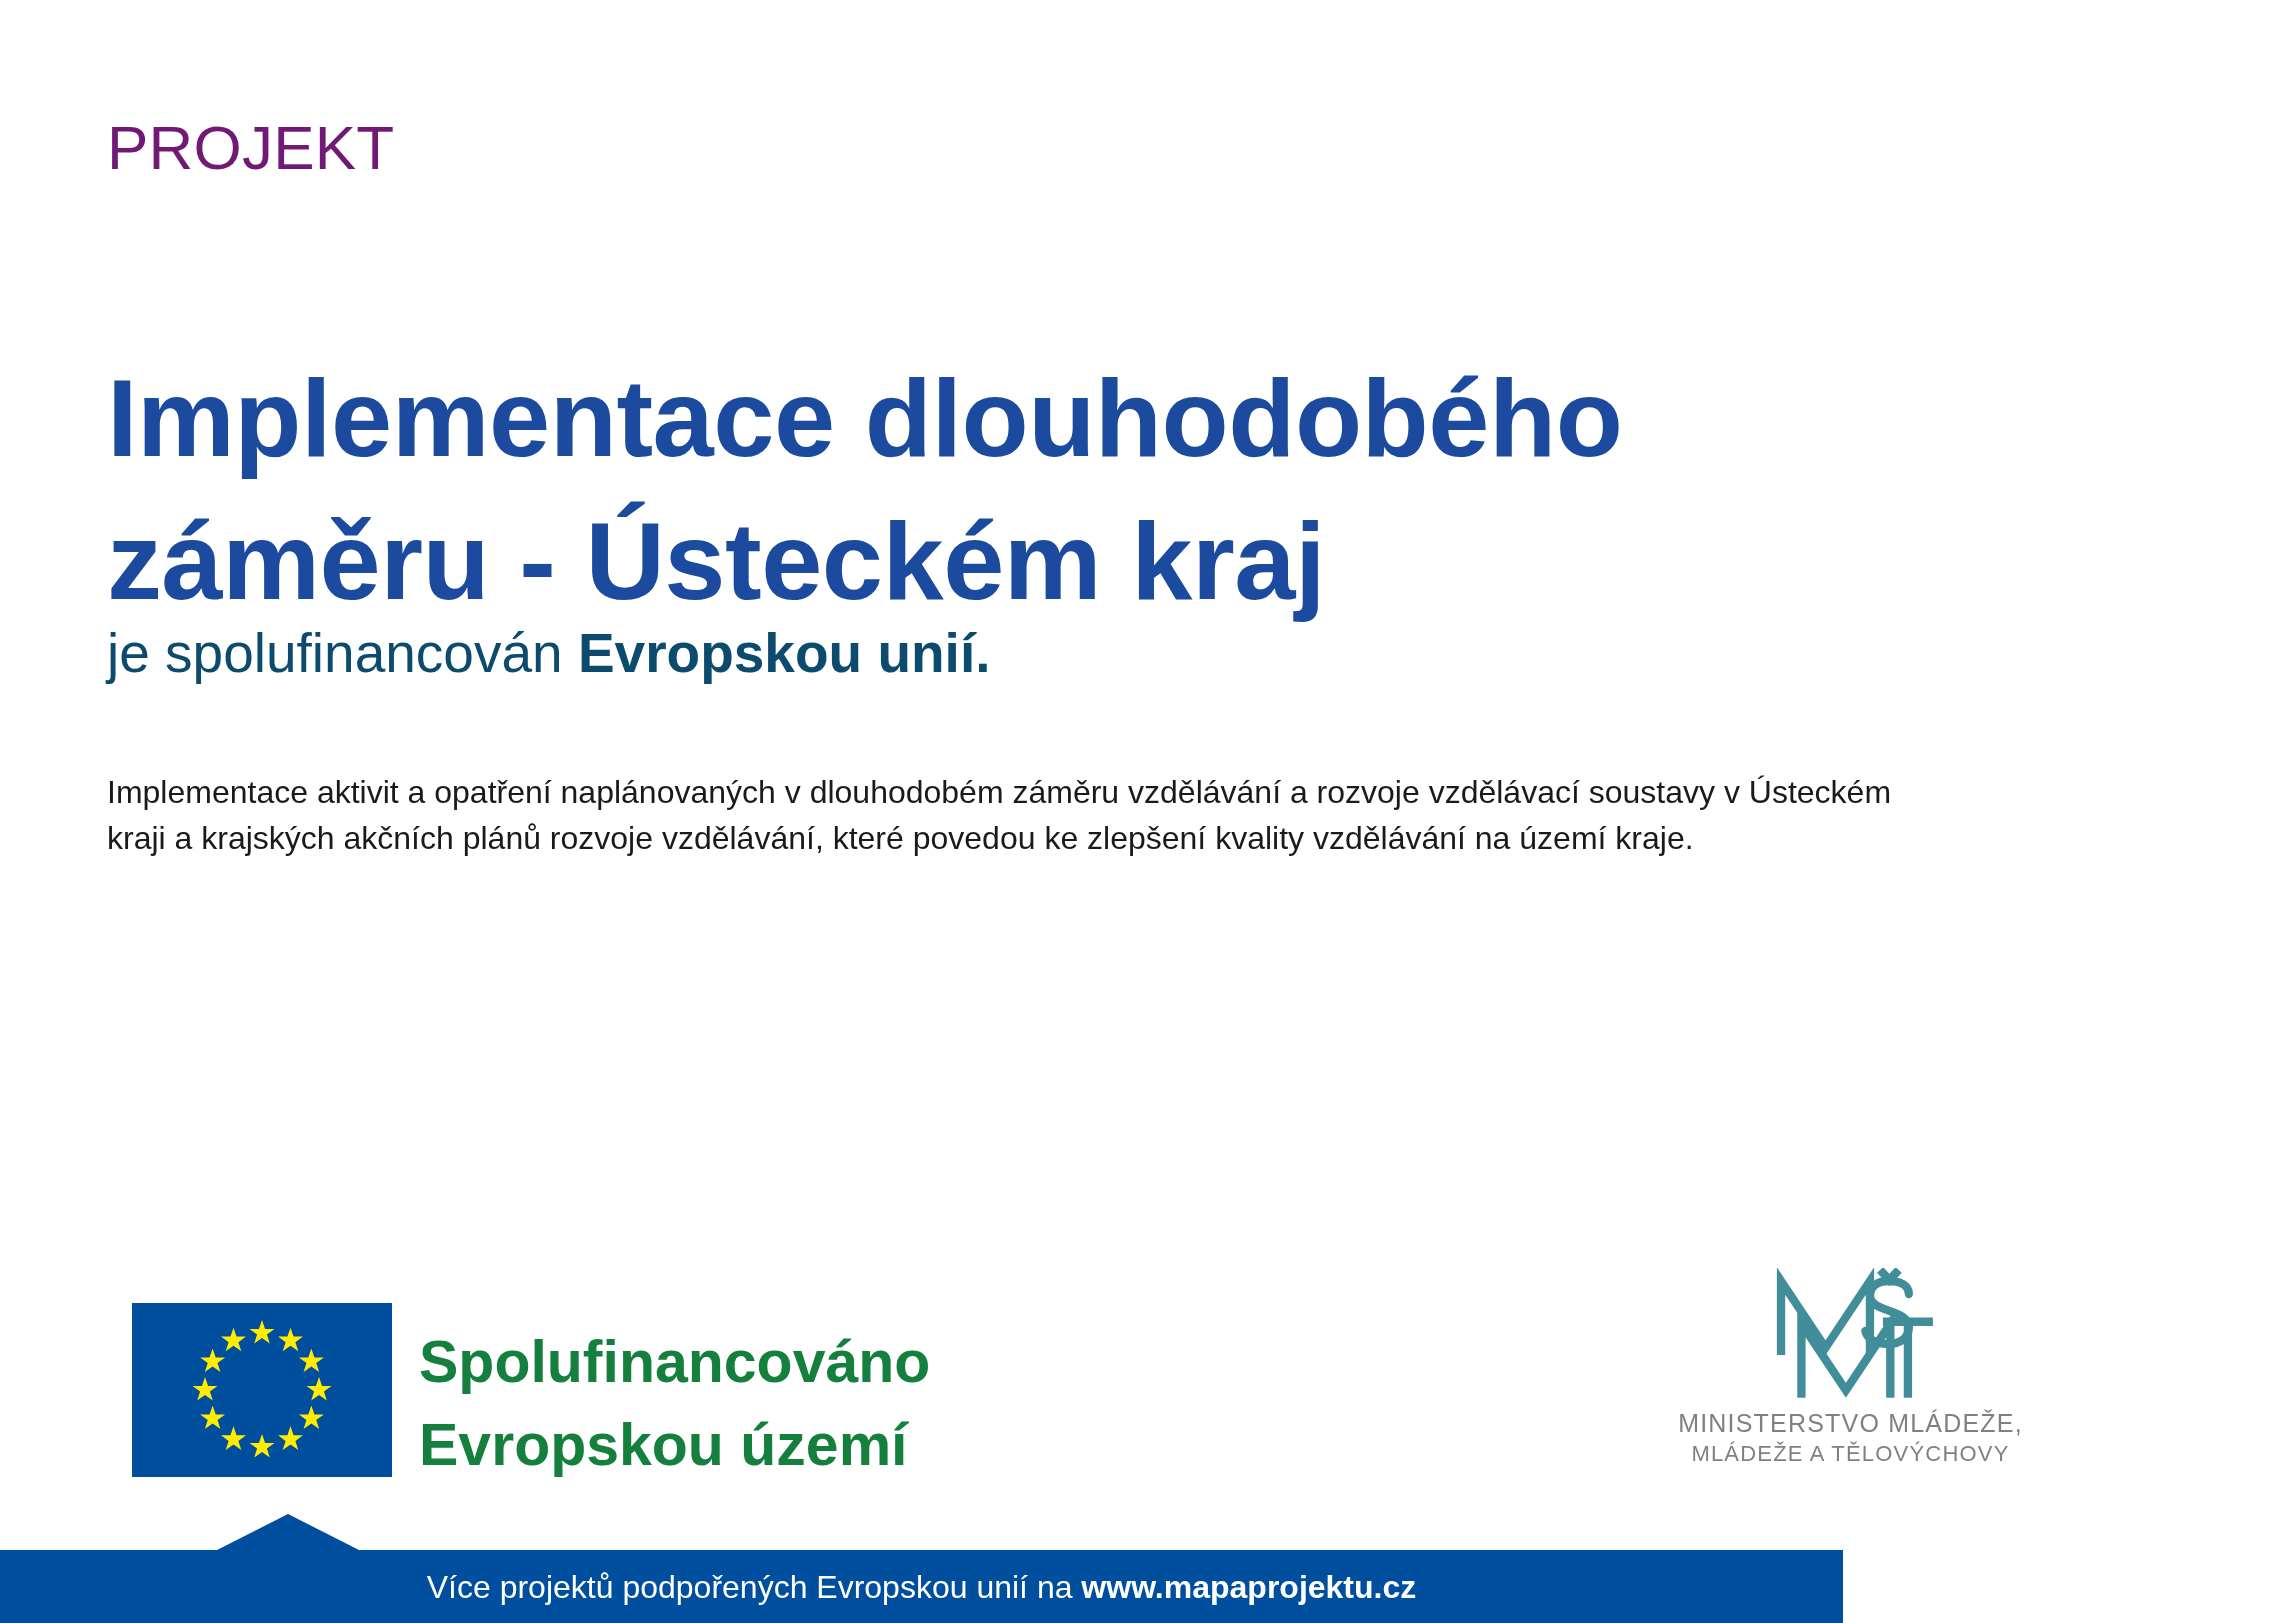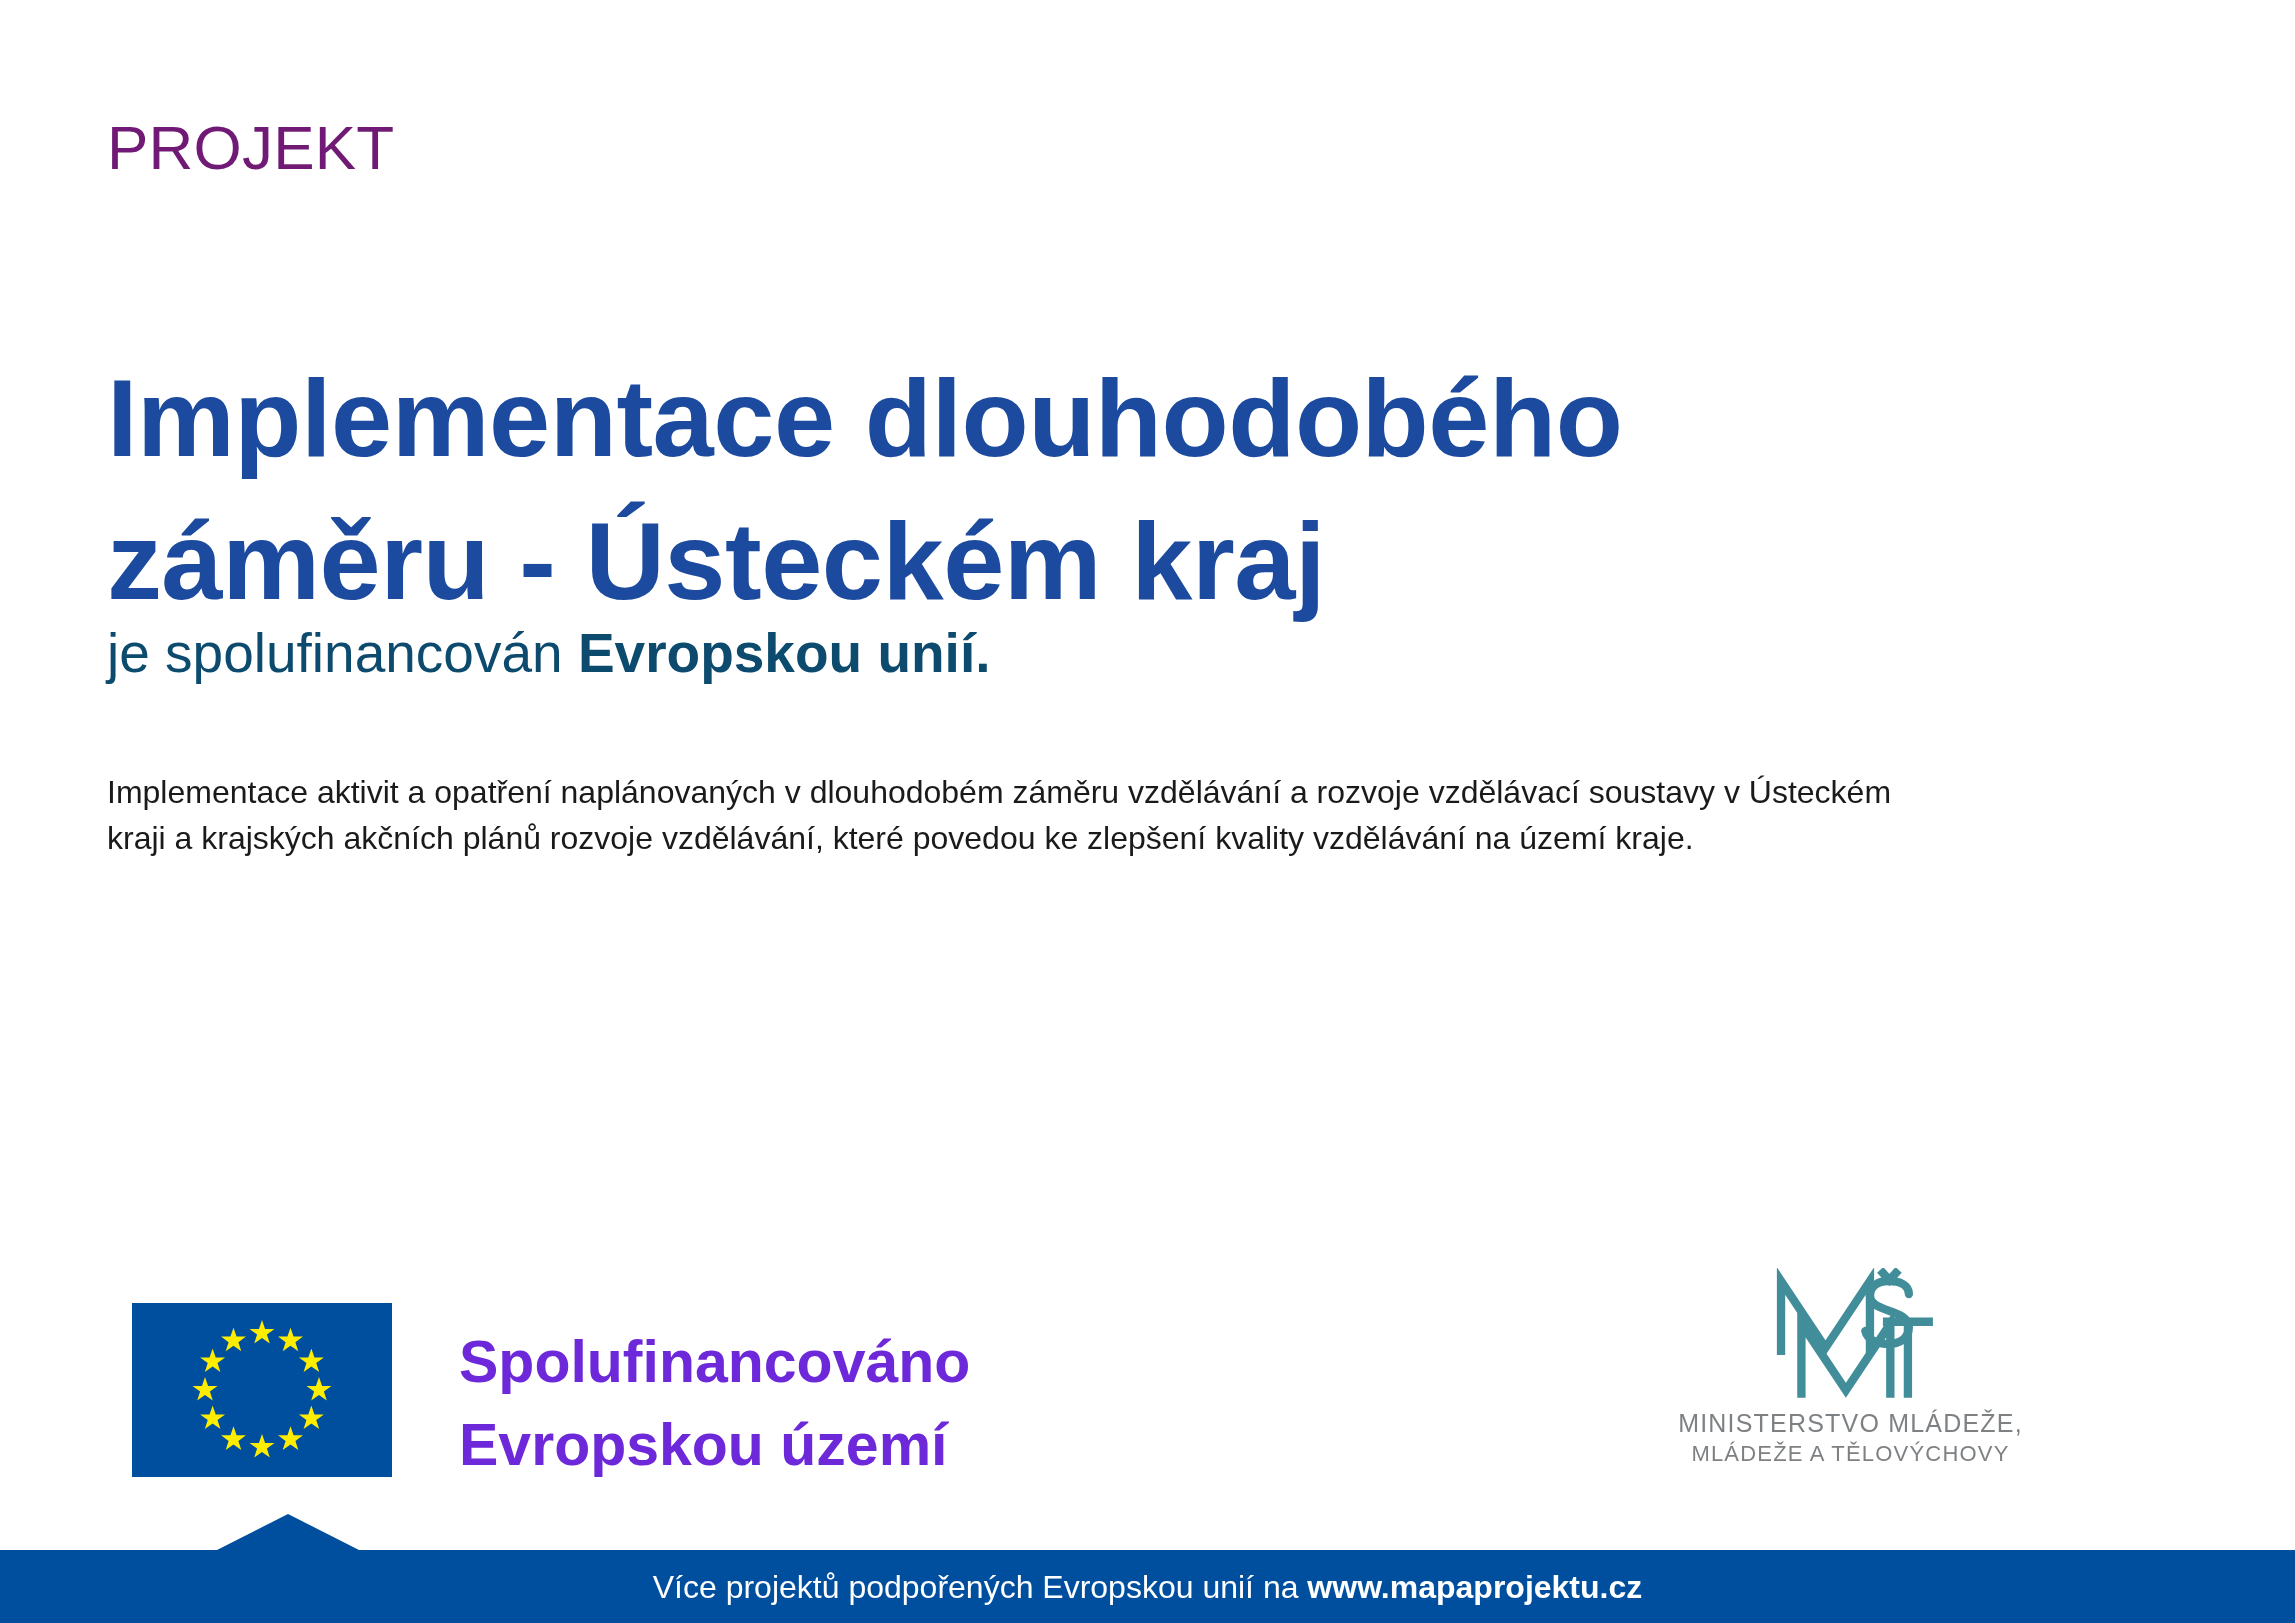--- a/index.html
+++ b/index.html
@@ -105,26 +105,26 @@
     position: absolute;
     width: 26px;
     height: 26px;
     margin-left: -13px;
     margin-top: -13px;
     background: #FFED00;
     clip-path: polygon(50% 0%, 61.8% 34.5%, 98% 34.5%, 68.8% 56%, 80% 90.5%, 50% 69.5%, 20% 90.5%, 31.2% 56%, 2% 34.5%, 38.2% 34.5%);
   }
 
   .eu-caption {
-    margin-left: 67px;
+    margin-left: 27px;
     padding-top: 17.6px;
     font-size: 59px;
     line-height: 1.42;
     font-weight: 700;
-    color: #6d28d9;
+    color: #15803d;
     white-space: nowrap;
   }
 
   
   .msmt {
     position: absolute;
     left: 1656px;
     top: 1268px;
     width: 389px;
     text-align: center;
@@ -166,21 +166,21 @@
     border-left: 71px solid transparent;
     border-right: 71px solid transparent;
     border-bottom: 36px solid #004F9F;
   }
 
   
   .footer {
     position: absolute;
     left: 0;
     bottom: 0;
-    width: 2295px;
+    width: 1843px;
     height: 73px;
     background: #004F9F;
     display: flex;
     align-items: center;
     justify-content: center;
   }
   .footer-text {
     font-size: 32px;
     line-height: 1;
     color: #ffffff;

